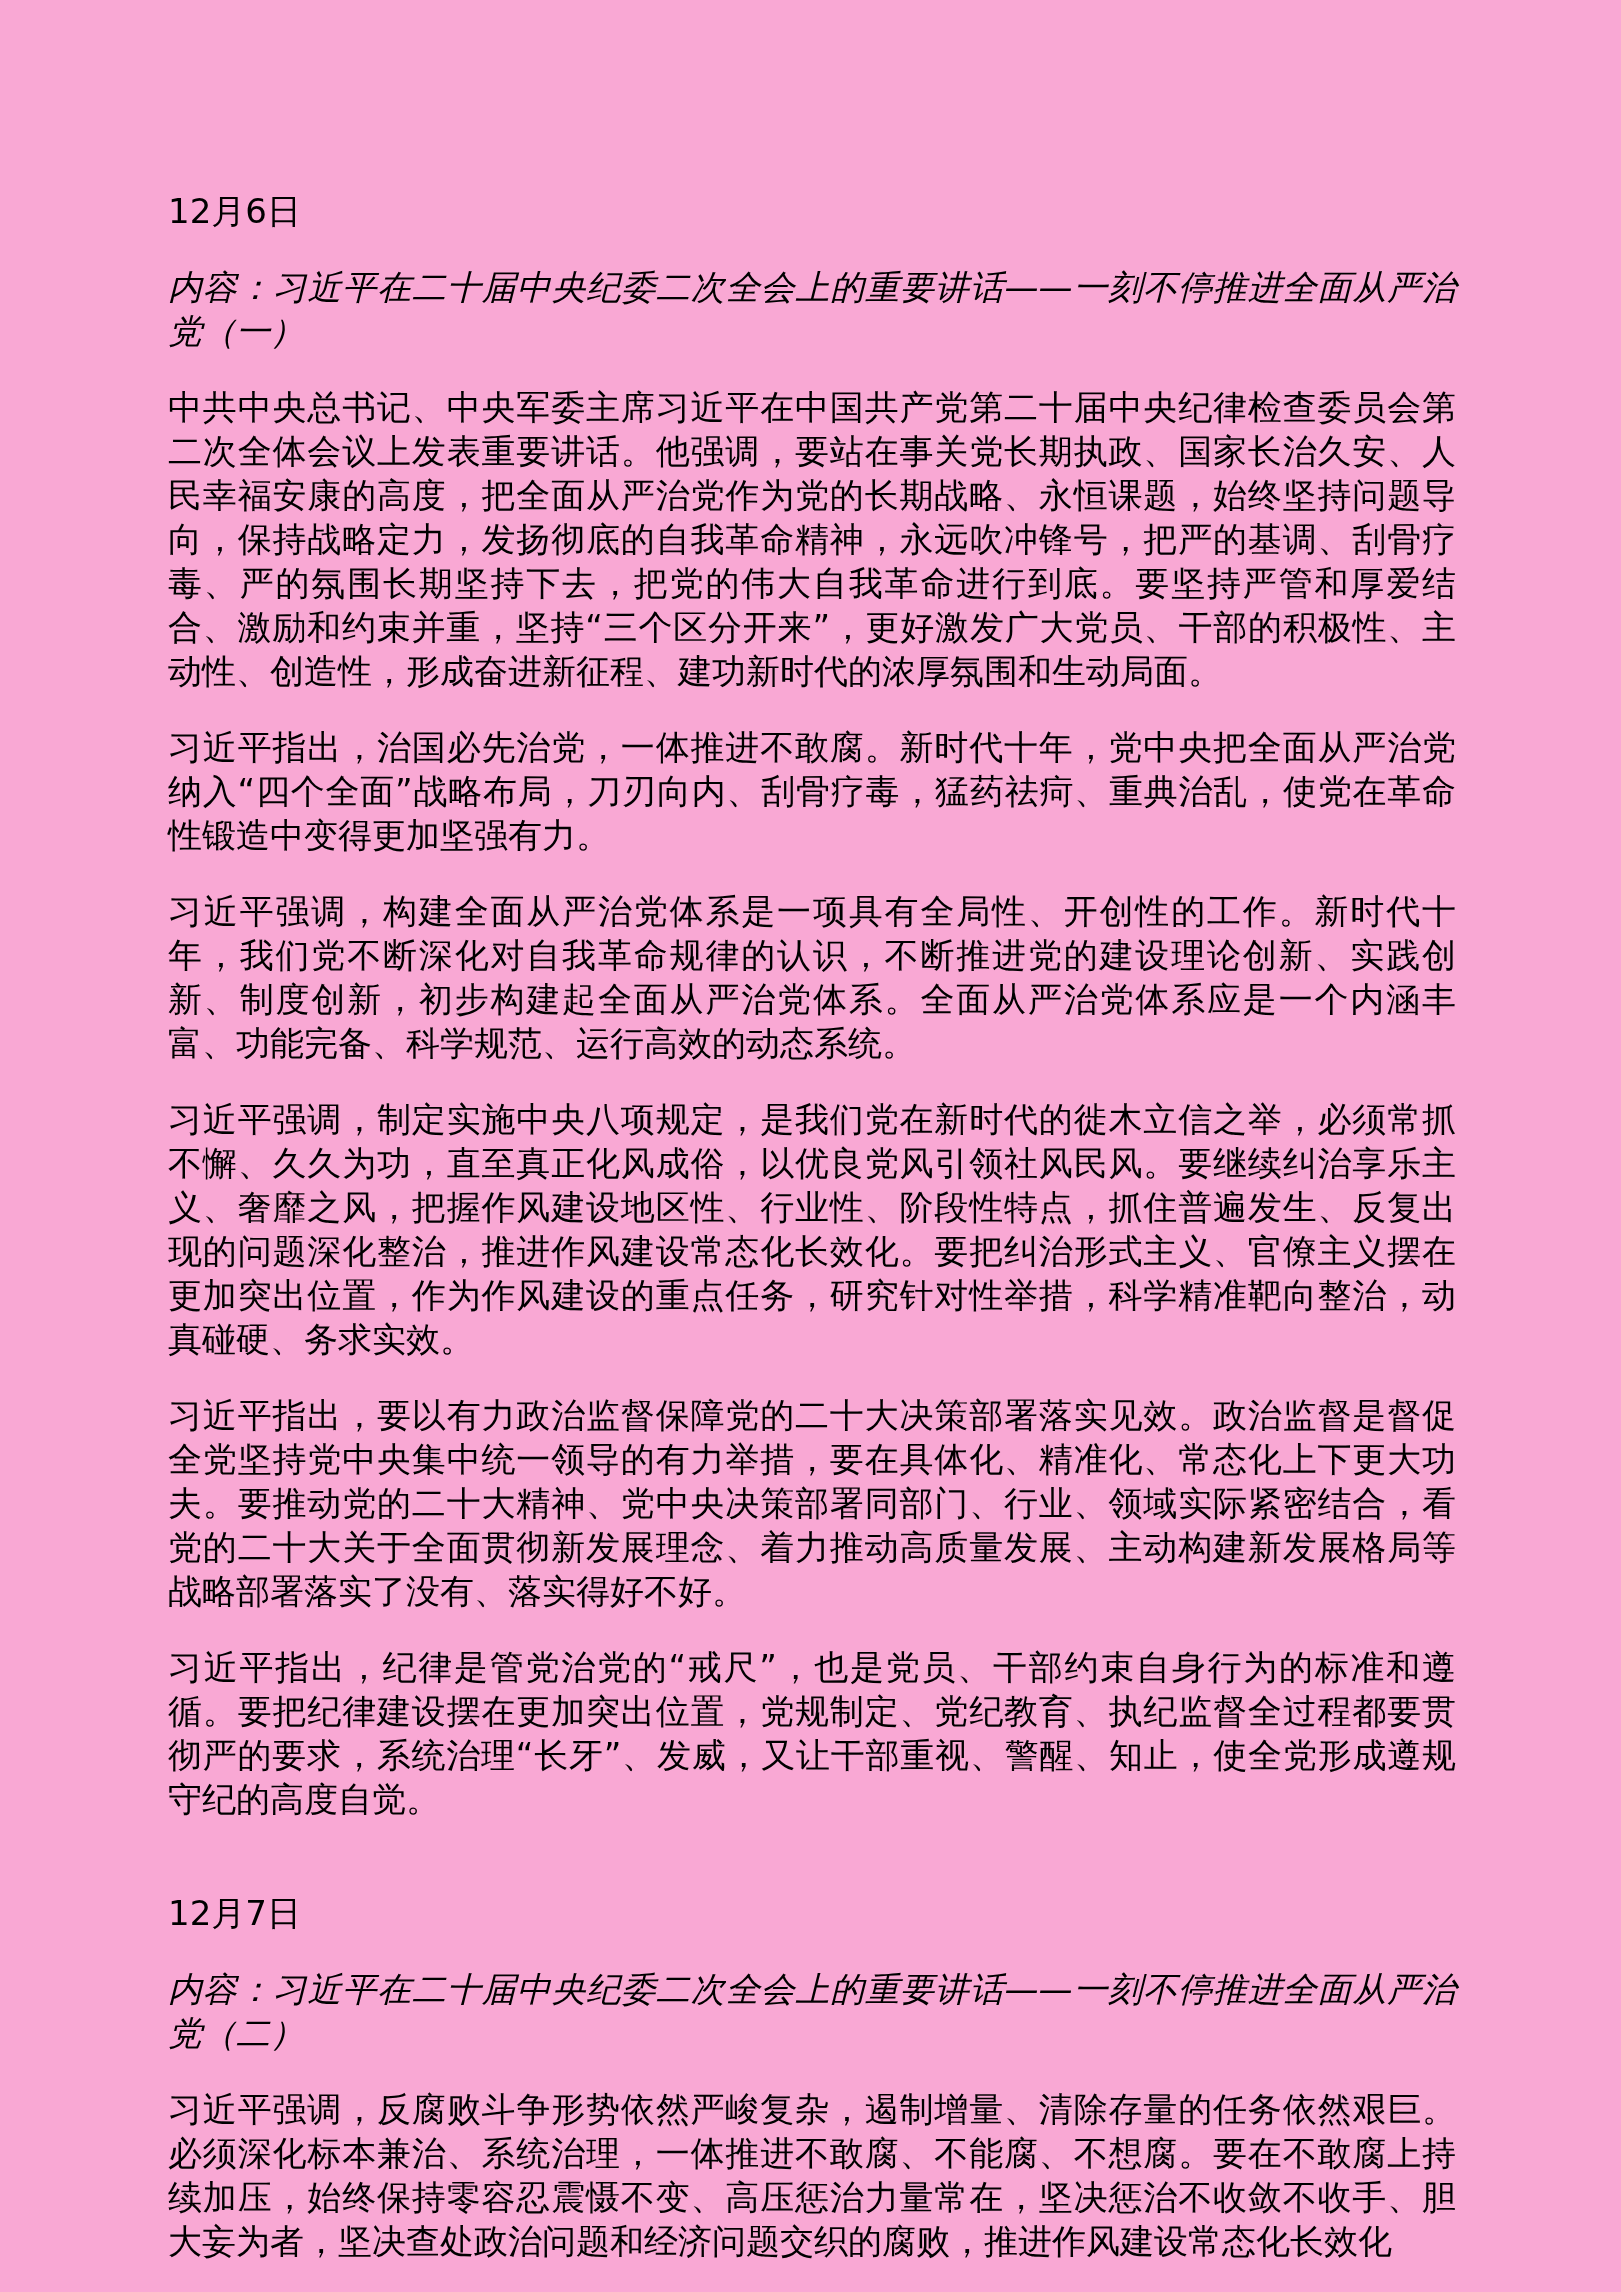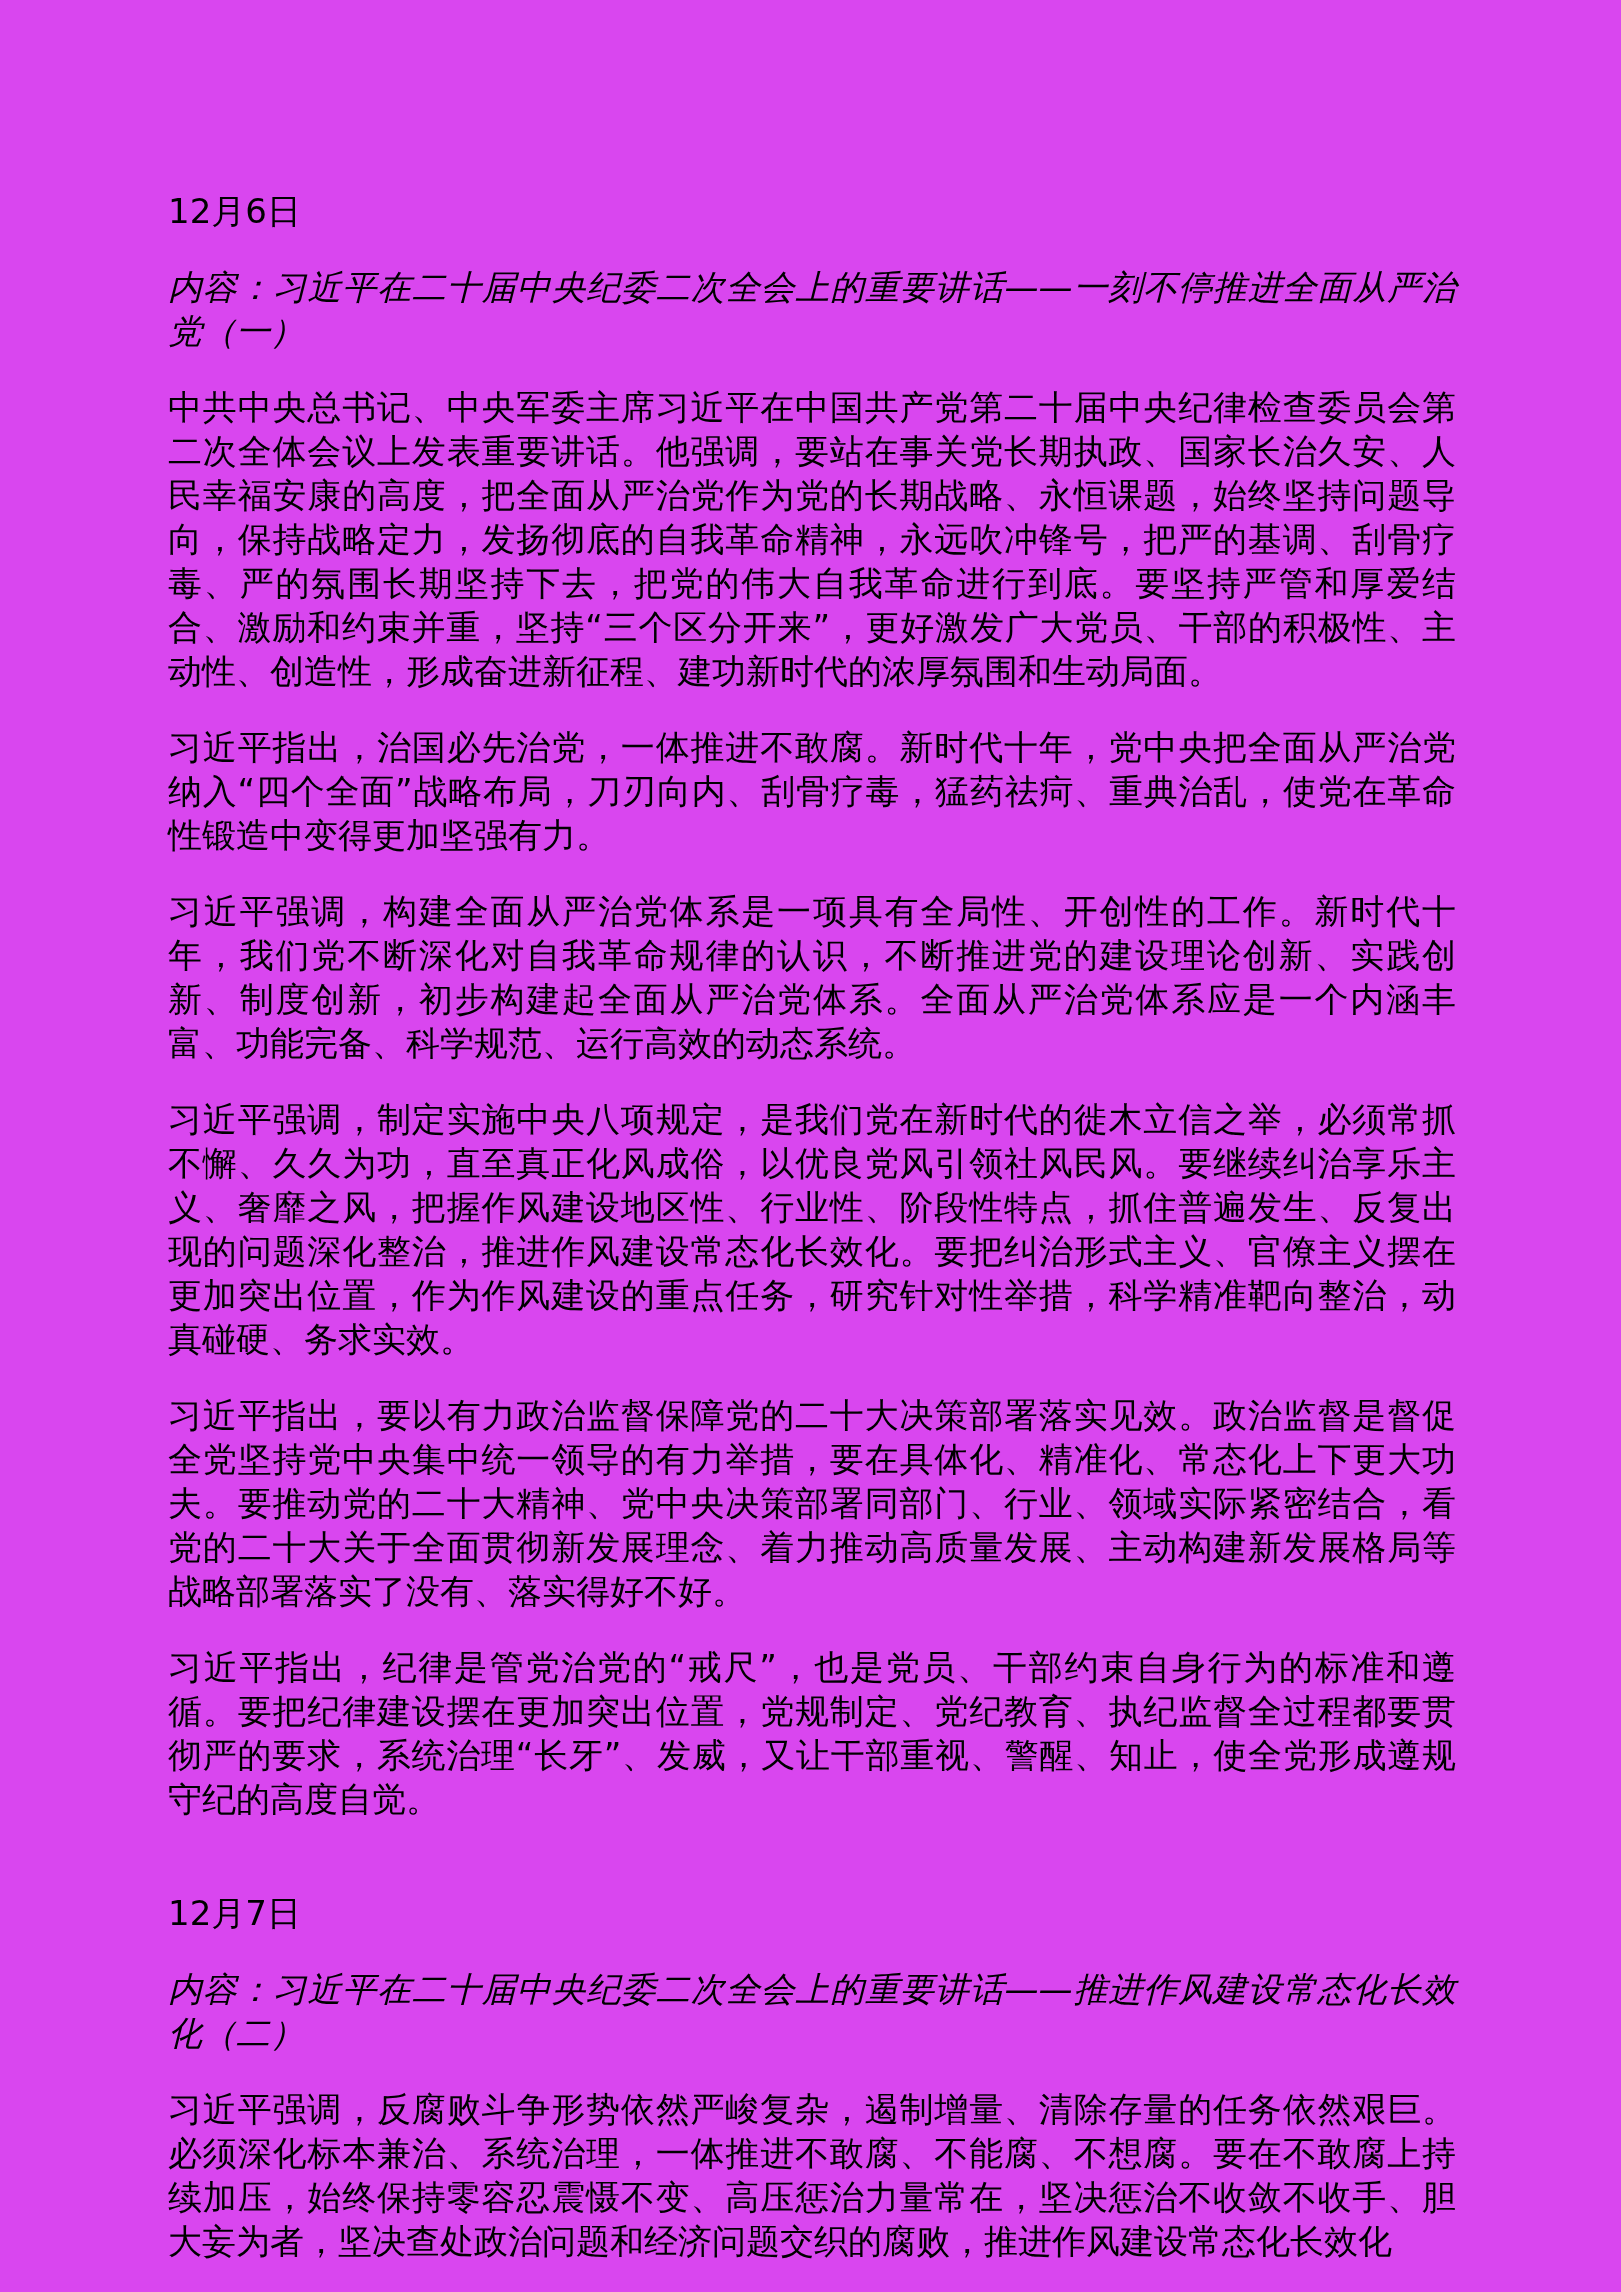--- a/index.html
+++ b/index.html
@@ -12,21 +12,21 @@
     height: 2293px;
     overflow: hidden;
     font-family: "DejaVu Sans", sans-serif;
     color: #000000;
   }
   .page {
     box-sizing: border-box;
     width: 1621px;
     height: 2293px;
     padding: 189px 165px 147px 168px;
-    background: #d946ef;
+    background: #f9a8d4;
   }
   .doc-text {
     font-size: 34px;
     line-height: 44px;
     text-align: justify;
     letter-spacing: 0;
   }
   .date-heading {
     margin: 0 0 32px 0;
     font-size: 34px;
@@ -54,18 +54,18 @@
     <p class="body-paragraph">中共中央总书记、中央军委主席习近平在中国共产党第二十届中央纪律检查委员会第二次全体会议上发表重要讲话。他强调，要站在事关党长期执政、国家长治久安、人民幸福安康的高度，把全面从严治党作为党的长期战略、永恒课题，始终坚持问题导向，保持战略定力，发扬彻底的自我革命精神，永远吹冲锋号，把严的基调、刮骨疗毒、严的氛围长期坚持下去，把党的伟大自我革命进行到底。要坚持严管和厚爱结合、激励和约束并重，坚持“三个区分开来”，更好激发广大党员、干部的积极性、主动性、创造性，形成奋进新征程、建功新时代的浓厚氛围和生动局面。</p>
     <p class="body-paragraph">习近平指出，治国必先治党，一体推进不敢腐。新时代十年，党中央把全面从严治党纳入“四个全面”战略布局，刀刃向内、刮骨疗毒，猛药祛疴、重典治乱，使党在革命性锻造中变得更加坚强有力。</p>
     <p class="body-paragraph">习近平强调，构建全面从严治党体系是一项具有全局性、开创性的工作。新时代十年，我们党不断深化对自我革命规律的认识，不断推进党的建设理论创新、实践创新、制度创新，初步构建起全面从严治党体系。全面从严治党体系应是一个内涵丰富、功能完备、科学规范、运行高效的动态系统。</p>
     <p class="body-paragraph">习近平强调，制定实施中央八项规定，是我们党在新时代的徙木立信之举，必须常抓不懈、久久为功，直至真正化风成俗，以优良党风引领社风民风。要继续纠治享乐主义、奢靡之风，把握作风建设地区性、行业性、阶段性特点，抓住普遍发生、反复出现的问题深化整治，推进作风建设常态化长效化。要把纠治形式主义、官僚主义摆在更加突出位置，作为作风建设的重点任务，研究针对性举措，科学精准靶向整治，动真碰硬、务求实效。</p>
     <p class="body-paragraph">习近平指出，要以有力政治监督保障党的二十大决策部署落实见效。政治监督是督促全党坚持党中央集中统一领导的有力举措，要在具体化、精准化、常态化上下更大功夫。要推动党的二十大精神、党中央决策部署同部门、行业、领域实际紧密结合，看党的二十大关于全面贯彻新发展理念、着力推动高质量发展、主动构建新发展格局等战略部署落实了没有、落实得好不好。</p>
     <p class="body-paragraph">习近平指出，纪律是管党治党的“戒尺”，也是党员、干部约束自身行为的标准和遵循。要把纪律建设摆在更加突出位置，党规制定、党纪教育、执纪监督全过程都要贯彻严的要求，系统治理“长牙”、发威，又让干部重视、警醒、知止，使全党形成遵规守纪的高度自觉。</p>
   </div>
 
   <div class="section doc-text section-divider-gap">
     <p class="date-heading">12月7日</p>
-    <p class="doc-title body-paragraph">内容：习近平在二十届中央纪委二次全会上的重要讲话——推进作风建设常态化长效化（二）</p>
+    <p class="doc-title body-paragraph">内容：习近平在二十届中央纪委二次全会上的重要讲话——一刻不停推进全面从严治党（二）</p>
     <p class="body-paragraph">习近平强调，反腐败斗争形势依然严峻复杂，遏制增量、清除存量的任务依然艰巨。必须深化标本兼治、系统治理，一体推进不敢腐、不能腐、不想腐。要在不敢腐上持续加压，始终保持零容忍震慑不变、高压惩治力量常在，坚决惩治不收敛不收手、胆大妄为者，坚决查处政治问题和经济问题交织的腐败，推进作风建设常态化长效化</p>
   </div>
 
 </div>
 
 
 </body></html>

